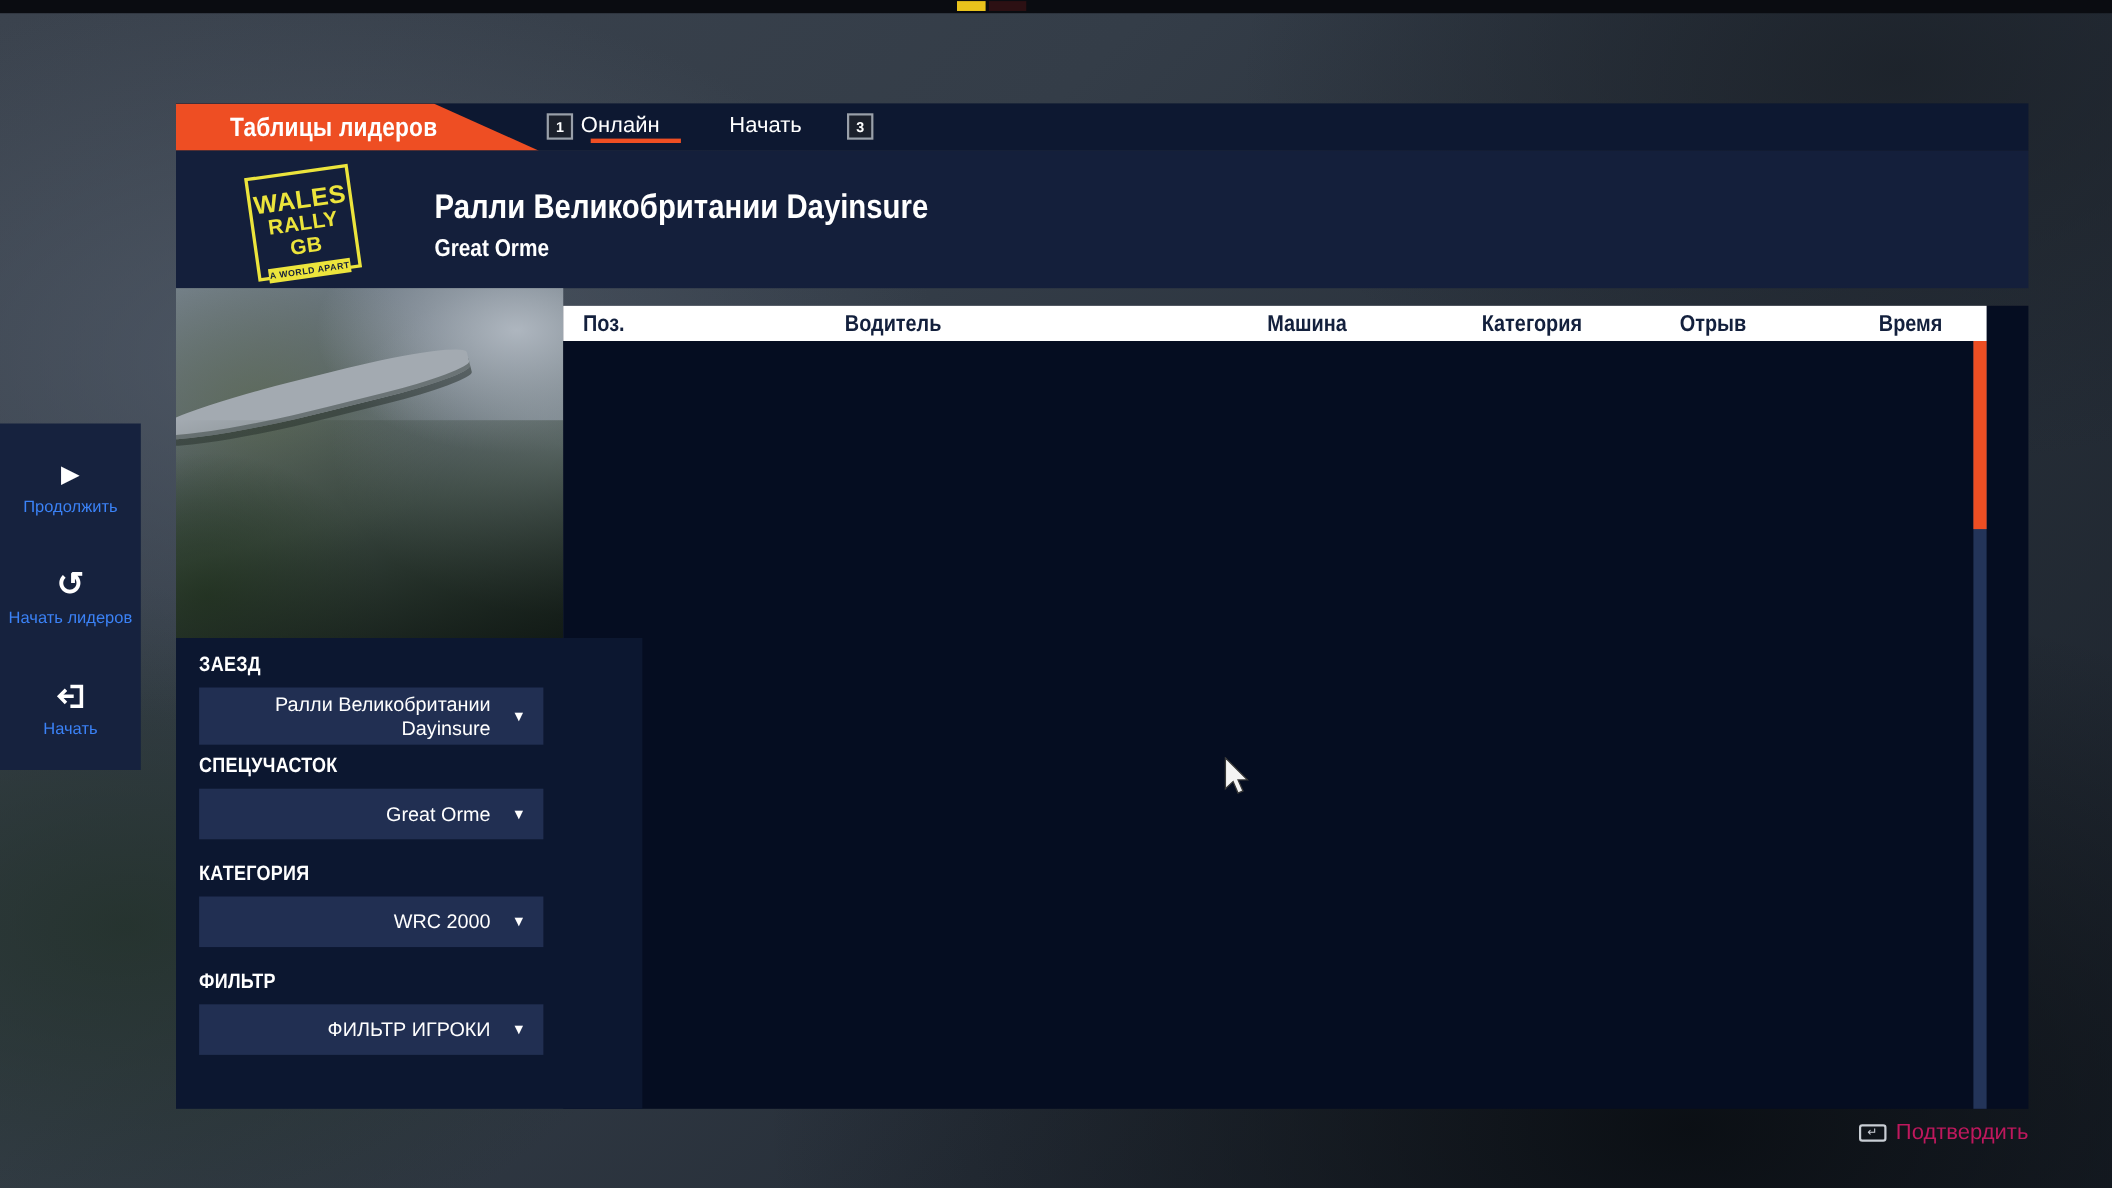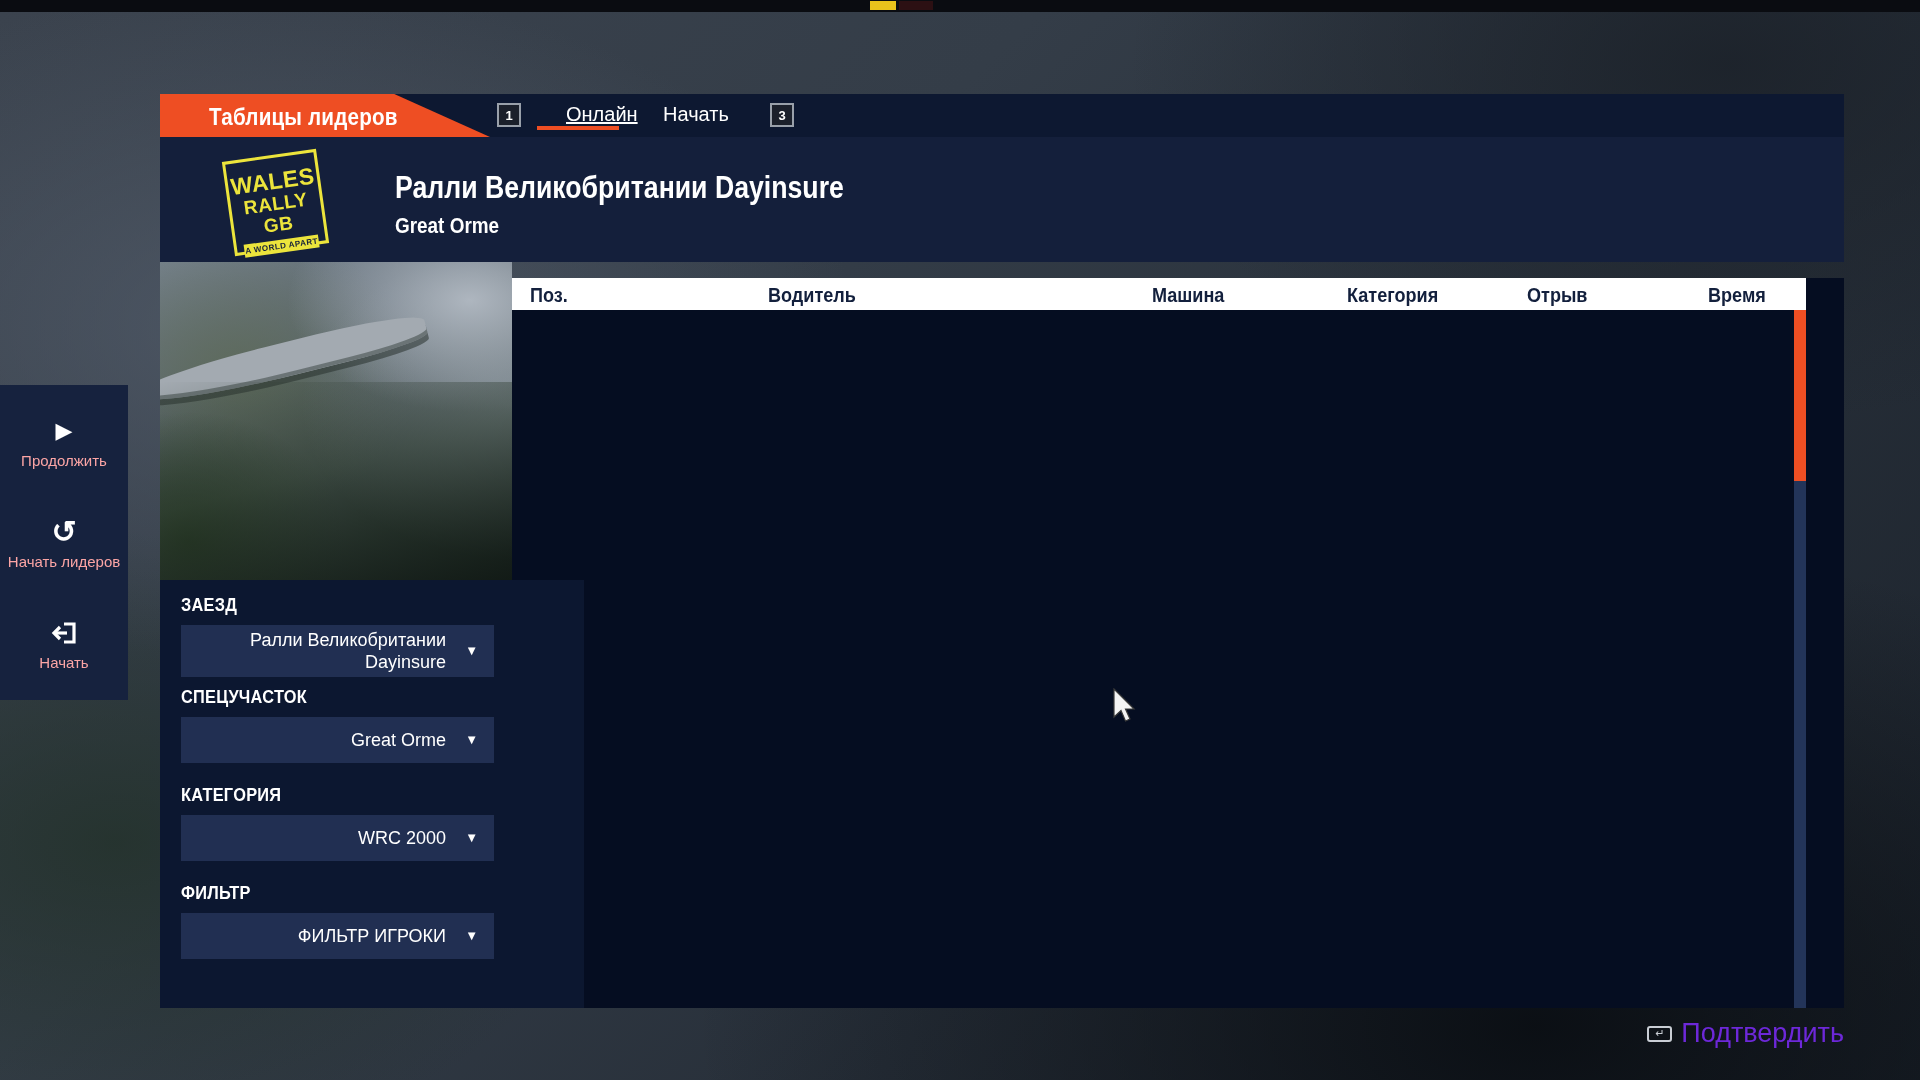--- a/index.html
+++ b/index.html
@@ -74,45 +74,45 @@
           align-items:center; justify-content:flex-end; padding:4px 48px 4px 12px; cursor:pointer; }
   .fvalue { font-size:18px; text-align:right; line-height:22px; }
   .farrow { position:absolute; right:16px; top:50%; transform:translateY(-52%); font-size:13px; color:#fff; }
 
   
   .menu { left:0; top:385px; width:128px; height:315px; background:#16223e;
           display:flex; flex-direction:column; padding:6px 0; }
   .menu-item { flex:1; display:flex; flex-direction:column; align-items:center; justify-content:center; cursor:pointer; }
   .menu-icon { height:34px; display:flex; align-items:center; justify-content:center; }
   .menu-icon .glyph { font-size:26px; line-height:26px; color:#fff; }
-  .menu-label { font-size:15px; color:#fca5a5; margin-top:4px;text-align:center; }
+  .menu-label { font-size:15px; color:#3b82f6; margin-top:4px;text-align:center; }
 
   
   .confirm { right:76px; top:1018px; display:flex; align-items:center; gap:9px; cursor:pointer; }
   .enter-key { width:25px; height:16px; border:2px solid #c9ced5; border-radius:3px;
                display:flex; align-items:center; justify-content:center; font-size:11px; color:#c9ced5; }
-  .confirm-label { font-size:27px; color:#6d28d9; }
+  .confirm-label { font-size:20px; color:#be185d; }
 
   .cursor { left:1112px; top:688px; width:26px; height:36px; }
 </style>
 </head>
 <body>
 
 <div class="abs top-strip"></div>
 <div class="abs badge-yellow"></div>
 <div class="abs badge-dark"></div>
 
 <div class="abs tab-strip"></div>
 <div class="abs banner">
   <span class="condensed">Таблицы лидеров</span>
 </div>
 <div class="abs key-badge" style="left:497px;">
   <span>1</span>
 </div>
-<div class="abs tab" style="left:566px;text-decoration:underline;">
+<div class="abs tab" style="left:528px;">
   <span>Онлайн</span>
 </div>
 <div class="abs tab-underline"></div>
 <div class="abs tab" style="left:663px;">
   <span>Начать</span>
 </div>
 <div class="abs key-badge" style="left:770px;">
   <span>3</span>
 </div>
 

